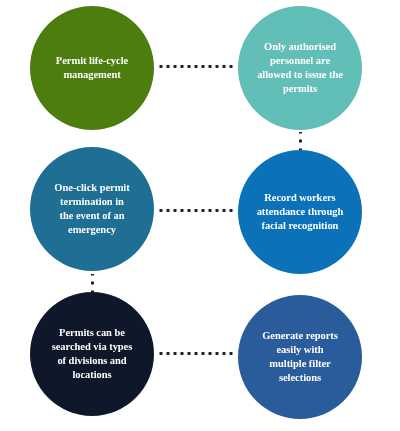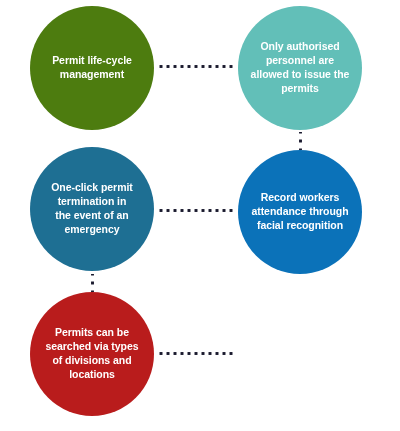--- a/index.html
+++ b/index.html
@@ -28,21 +28,21 @@
   }
   .node-label {
     color: #ffffff;
     text-align: center;
     font-weight: bold;
     font-size: 10.5px;
     line-height: 1.32;
     letter-spacing: -0.05px;
     padding: 0 10px;
     white-space: pre-line;
-    font-family: Liberation Sans, sans-serif;
+    font-family: Liberation Serif, serif;
   }
 
   
   #node-permit-lifecycle   { left: 30px;  top: 6px;   width: 124px; height: 124px; }
   #node-authorised-personnel { left: 238px; top: 6px;  width: 124px; height: 124px; }
   #node-one-click-termination { left: 30px; top: 147px; width: 124px; height: 124px; }
   #node-record-attendance  { left: 238px; top: 150px; width: 124px; height: 124px; }
   #node-permit-search      { left: 30px;  top: 292px; width: 124px; height: 124px; }
   #node-generate-reports   { left: 238px; top: 295px; width: 124px; height: 124px; }
 
@@ -100,21 +100,27 @@
 facial recognition</span>
   </div>
 
   <div class="node-circle" id="node-one-click-termination" style="background-color: rgb(30, 111, 147);">
     <span class="node-label">One-click permit
 termination in
 the event of an
 emergency</span>
   </div>
 
-  <div class="node-circle" id="node-permit-search" style="background-color: #b91c1c;">
+  <div class="node-circle" id="node-permit-search" style="background-color: #0f172a;">
     <span class="node-label">Permits can be
 searched via types
 of divisions and
 locations</span>
   </div>
 
+  <div class="node-circle" id="node-generate-reports" style="background-color: rgb(42, 92, 155);">
+    <span class="node-label">Generate reports
+easily with
+multiple filter
+selections</span>
+  </div>
 
 </div>
 
 </body></html>

